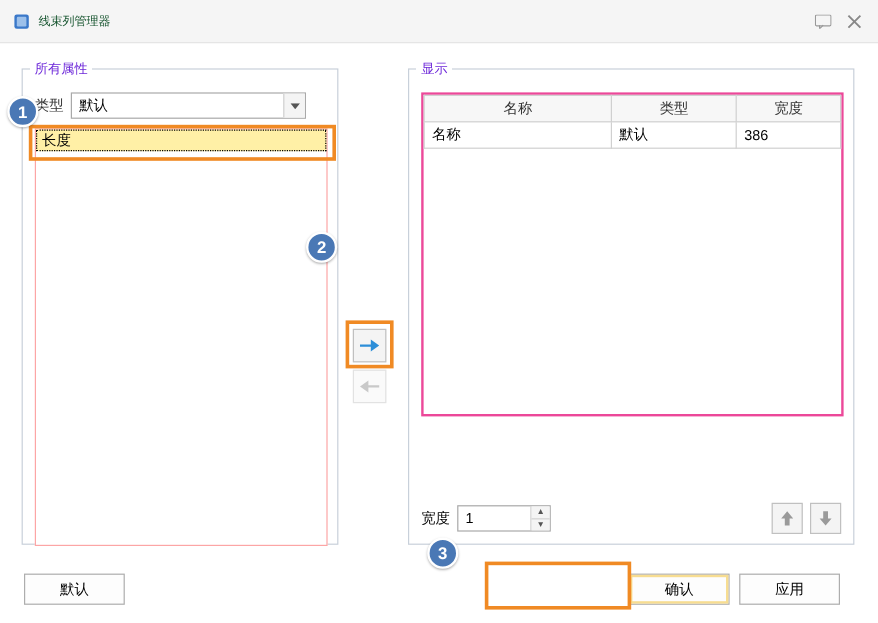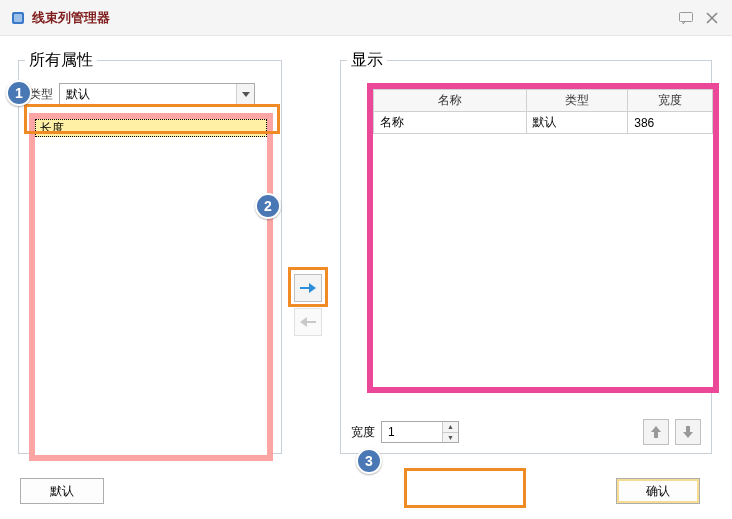--- a/index.html
+++ b/index.html
@@ -21,23 +21,22 @@
     display: flex;
     align-items: center;
     padding: 0 10px;
   }
   .titlebar .app-icon {
     width: 16px; height: 16px;
     margin-right: 6px;
     display: inline-flex; align-items: center; justify-content: center;
   }
   .titlebar .title {
-    font-size: 13px;
-    color: #7f1d1d;
-    font-weight: bold;
+    font-size: 10px;
+    color: #14532d;
   }
   .titlebar .spacer { flex: 1; }
   .titlebar .win-btn {
     width: 20px; height: 16px;
     display: inline-flex; align-items: center; justify-content: center;
     color: #777;
     margin-left: 6px;
     cursor: default;
   }
 
@@ -45,22 +44,22 @@
     position: absolute;
     top: 50px; left: 0; right: 0; bottom: 0;
   }
 
   fieldset.group {
     position: absolute;
     border: 1px solid #c8d0da;
     margin: 0; padding: 0;
   }
   fieldset.group > legend {
-    font-size: 16px;
-    color: #000000;
+    font-size: 11px;
+    color: #6d28d9;
     padding: 0 4px;
     margin-left: 6px;
   }
 
   .left-group {
     left: 18px; top: 0px;
     width: 264px; height: 404px;
   }
   .right-group {
     left: 340px; top: 0px;
@@ -89,21 +88,21 @@
     border-left: 1px solid #d0d0d0;
     display: flex; align-items: center; justify-content: center;
     color: #555;
     background: #f4f4f4;
   }
 
   .list-box {
     position: absolute;
     left: 10px; top: 42px;
     width: 244px; height: 348px;
-    border: 6px solid #fca5a5;
+    border: 1px solid #fca5a5;
     background: #fff;
   }
   .list-item {
     height: 18px;
     padding: 1px 4px;
     display: flex; align-items: center;
   }
   .list-item.selected {
     background: #fff0a6;
     border: 1px dotted #000;
@@ -116,24 +115,23 @@
     background: #f4f4f4;
     display: flex; align-items: center; justify-content: center;
     left: 294px;
   }
   .arrow-add { top: 224px; }
   .arrow-remove { top: 258px; opacity: 0.45; }
 
   .table-wrap {
     position: absolute;
     left: 10px; top: 12px;
-    width: 352px; height: 310px;
-    border: 6px solid #ec4899;
-    background: #fff;
-    margin-left: 16px;
+    width: 352px; height: 270px;
+    border: 2px solid #ec4899;
+    background: #fff;
   }
   table.datagrid {
     border-collapse: collapse;
     width: 100%;
   }
   table.datagrid th, table.datagrid td {
     border: 1px solid #d0d0d0;
     height: 22px;
     padding: 0 6px;
     text-align: left;
@@ -346,20 +344,23 @@
 
   <div class="footer-left">
     <div class="std-btn">
       <span>默认</span>
     </div>
   </div>
   <div class="footer-right">
     <div class="std-btn default-focus">
       <span>确认</span>
     </div>
+    <div class="std-btn">
+      <span>应用</span>
+    </div>
   </div>
 
 </div>
 
 <div class="callout" style="left:6px; top:80px;">
   <span>1</span>
 </div>
 <div class="highlight-box" style="left:24px; top:104px; width:256px; height:30px;"></div>
 
 <div class="callout" style="left:255px; top:193px;">

